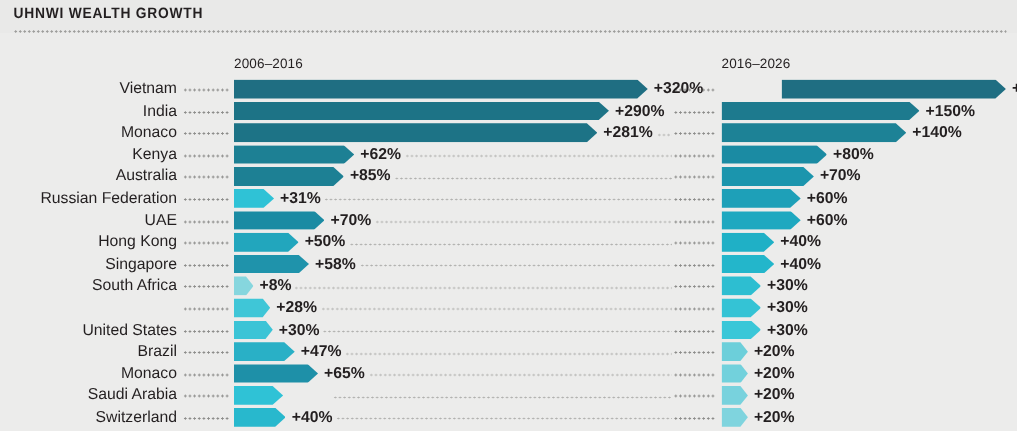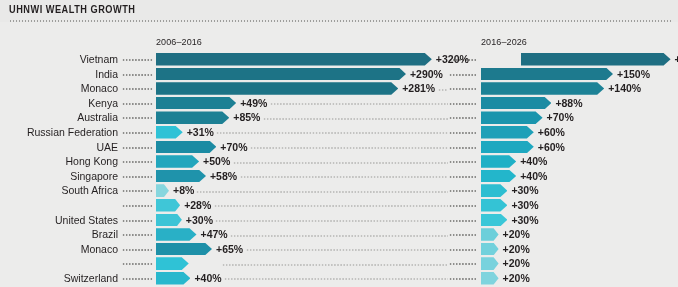--- a/index.html
+++ b/index.html
@@ -136,26 +136,26 @@
           <div class="bar" style="width: 123.2px; background: rgb(29, 130, 150);"></div>
           <div class="val" style="left: 127.2px;">+140%</div>
         </div>
       </div>
       <div class="row">
         <div class="r-label">Kenya</div>
         <div class="leader"></div>
         <div class="leader-r"></div>
         <div class="track" id="track-left-3" style="left: 156px; width: 292px;">
           <div class="bar" style="width: 80.166px; background: rgb(29, 128, 148);"></div>
-          <div class="val" style="left: 84.166px;">+49%</div>
+          <div class="val" style="left: 84.166px;">+62%</div>
           <div class="tail" style="left: 113.766px; width: 178.234px;"></div>
         </div>
         <div class="track" id="track-right-3" style="left: 481px; width: 190px;">
           <div class="bar" style="width: 70.4px; background: rgb(27, 139, 163);"></div>
-          <div class="val" style="left: 74.4px;">+88%</div>
+          <div class="val" style="left: 74.4px;">+80%</div>
         </div>
       </div>
       <div class="row">
         <div class="r-label">Australia</div>
         <div class="leader"></div>
         <div class="leader-r"></div>
         <div class="track" id="track-left-4" style="left: 156px; width: 292px;">
           <div class="bar" style="width: 73.27px; background: rgb(29, 128, 148);"></div>
           <div class="val" style="left: 77.27px;">+85%</div>
           <div class="tail" style="left: 106.87px; width: 185.13px;"></div>
@@ -284,20 +284,21 @@
           <div class="bar" style="width: 56.03px; background: rgb(30, 144, 168);"></div>
           <div class="val" style="left: 60.03px;">+65%</div>
           <div class="tail" style="left: 89.63px; width: 202.37px;"></div>
         </div>
         <div class="track" id="track-right-13" style="left: 481px; width: 190px;">
           <div class="bar tiny" style="width: 17.6px; background: rgb(114, 209, 220);"></div>
           <div class="val" style="left: 21.6px;">+20%</div>
         </div>
       </div>
       <div class="row">
+        <div class="r-label">Saudi Arabia</div>
         <div class="leader"></div>
         <div class="leader-r"></div>
         <div class="track" id="track-left-14" style="left: 156px; width: 292px;">
           <div class="bar" style="width: 32.756px; background: rgb(47, 194, 214);"></div>
           <div class="val" style="left: 36.756px; margin-top: 41px;">+38%</div>
           <div class="tail" style="left: 66.356px; width: 225.644px;"></div>
         </div>
         <div class="track" id="track-right-14" style="left: 481px; width: 190px;">
           <div class="bar tiny" style="width: 17.6px; background: rgb(120, 210, 221);"></div>
           <div class="val" style="left: 21.6px;">+20%</div>

